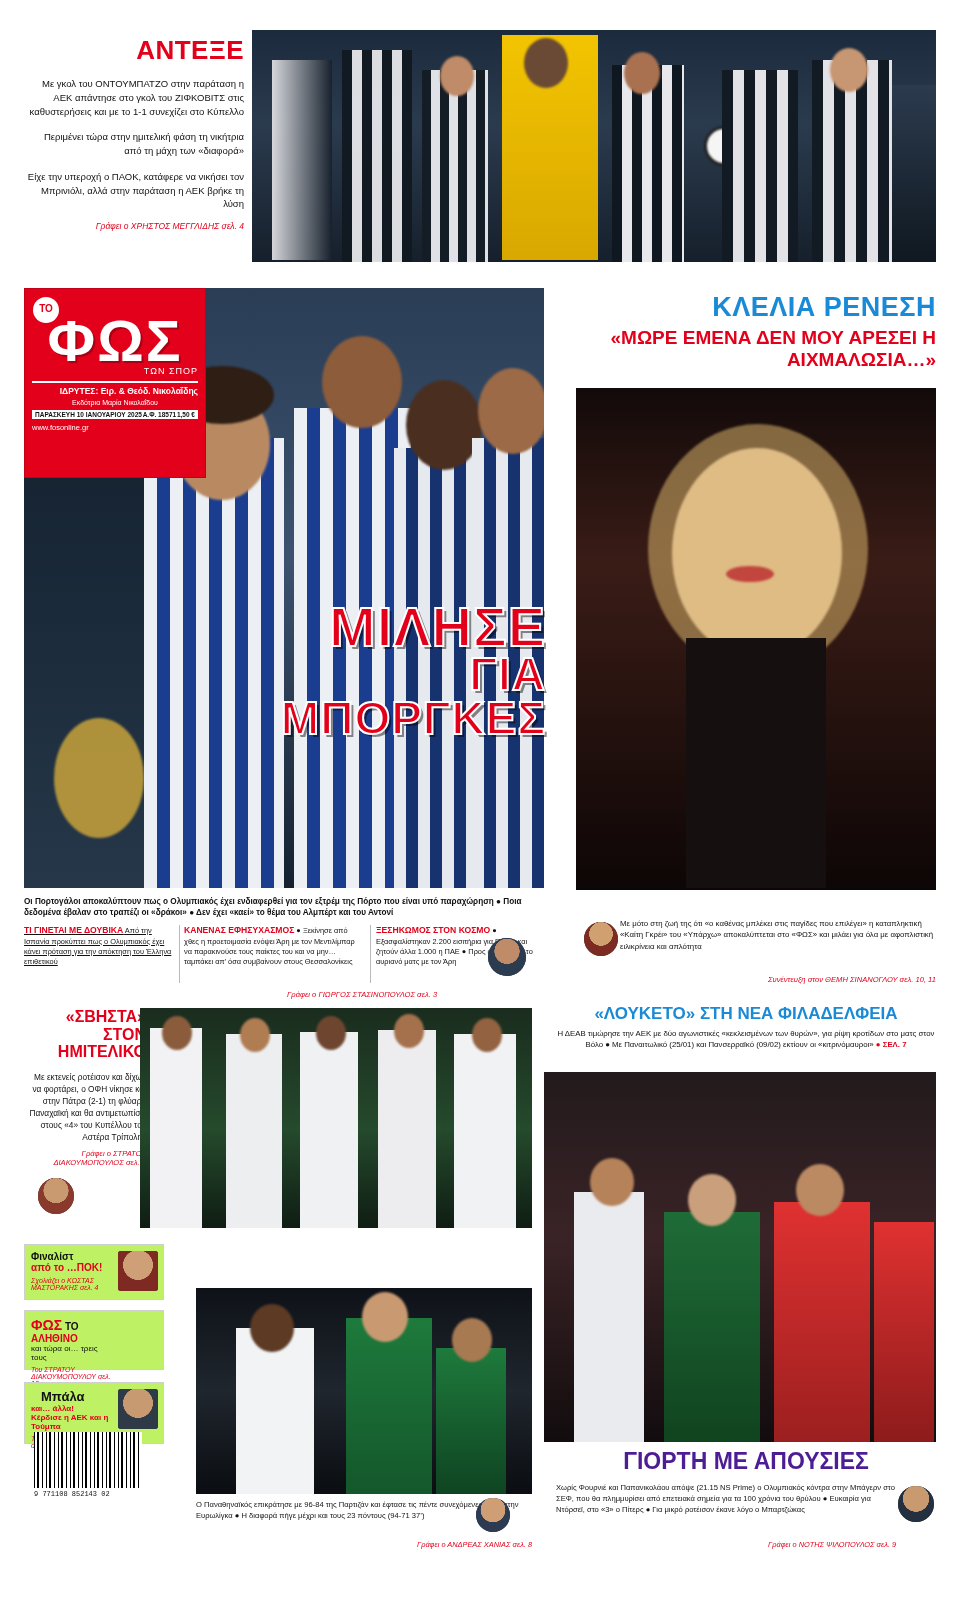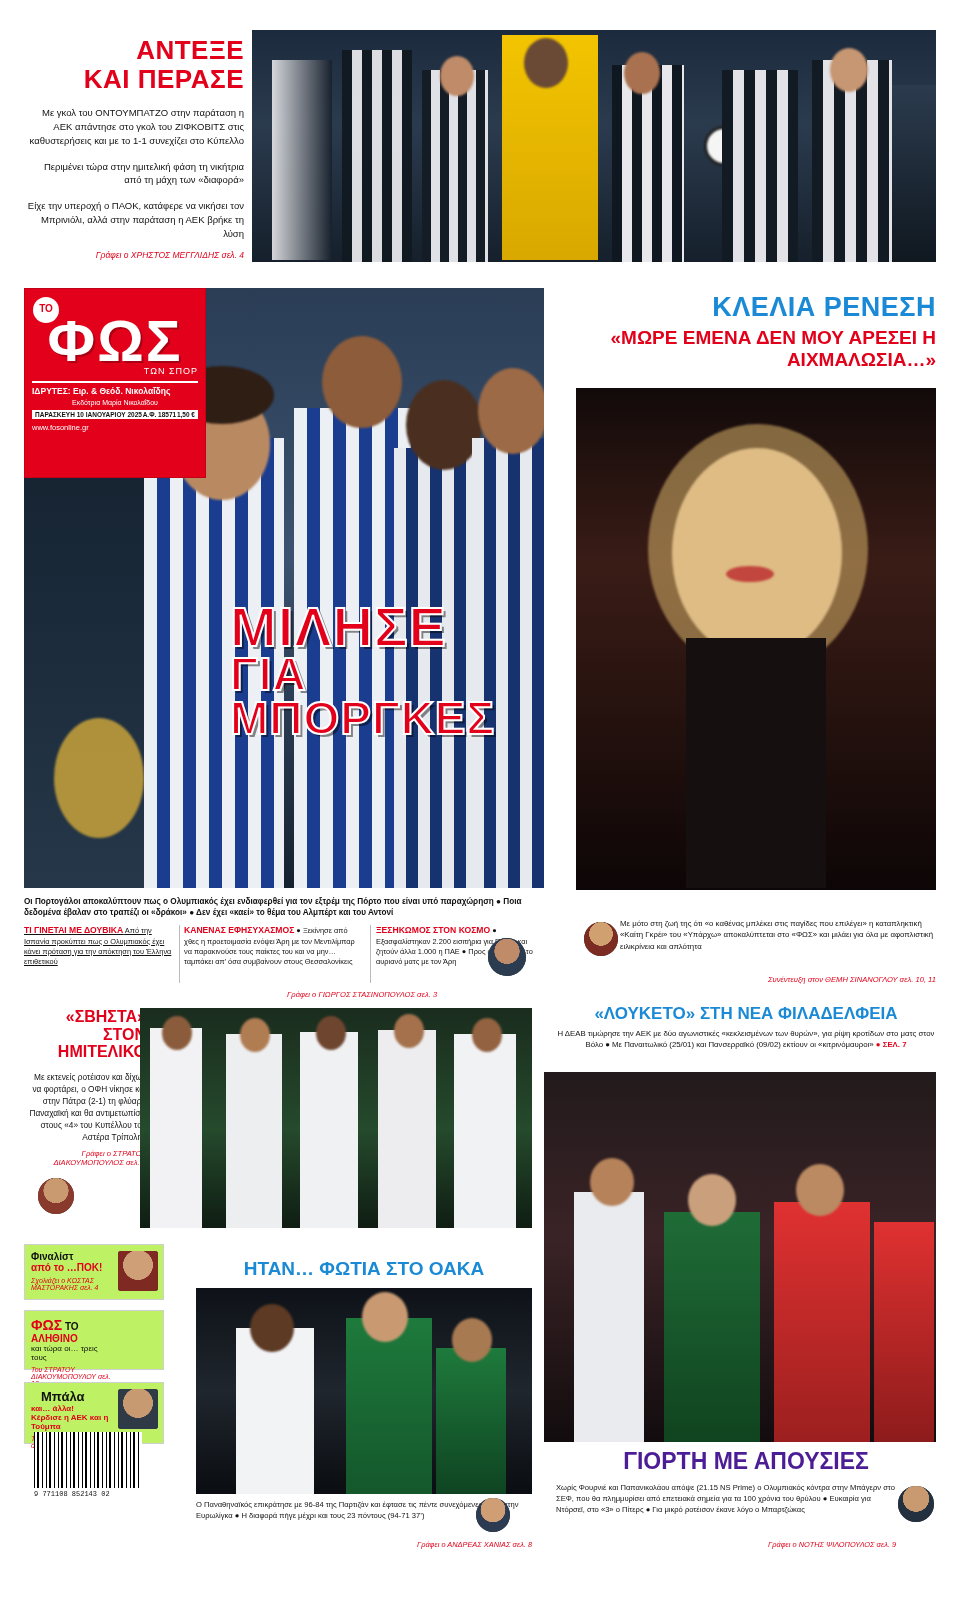--- a/index.html
+++ b/index.html
@@ -41,31 +41,31 @@
     position:absolute; left:8px; top:8px; width:26px; height:26px; text-align:center;
     padding-top:6px;
   }
   #masthead .mh-fos {
     font-size:58px; font-weight:bold; letter-spacing:2px; line-height:1;
     text-align:center; margin-top:18px;
     text-shadow:2px 2px 0 rgba(0,0,0,.25);
   }
   #masthead .mh-sub { text-align:right; font-size:9px; letter-spacing:1px; margin-top:-4px; }
   #masthead .mh-line { height:2px; background:#fff; margin:5px 0 3px; }
-  #masthead .mh-founders { font-size:8.5px; text-align:left; font-weight:bold;}
+  #masthead .mh-founders { font-size:8.5px; text-align:right; font-weight:bold;}
   #masthead .mh-pub { font-size:7px; text-align:center; margin-top:3px; }
   #masthead .mh-dateline {
     margin-top:4px; background:#fff; color:#111; font-size:6.5px;
     display:flex; justify-content:space-between; padding:1px 3px; font-weight:bold;
   }
   #masthead .mh-site { font-size:7.5px; margin-top:4px; text-align:left; }
 
   
   #main-photo { left:24px; top:288px; width:520px; height:600px; }
-  #main-title { position:absolute; left:230px; top:600px; width:316px; text-align:left; }
+  #main-title { position:absolute; left:230px; top:600px; width:316px; text-align:right; }
   #main-title .l {
     font-size:56px; font-weight:bold; color:#e2001a; line-height:0.95;
     -webkit-text-stroke:2px #fff; letter-spacing:1px;
     text-shadow:3px 3px 0 rgba(0,0,0,.45);
   }
   #main-title .l2 { font-size:46px; }
   #main-caption {
     position:absolute; left:24px; top:896px; width:520px;
     font-size:8.2px; line-height:1.4; color:#111; font-weight:bold;
   }
@@ -161,21 +161,20 @@
     <div class="blob" style="left:372px;top:22px;width:36px;height:42px;background:#a9714f;"></div>
     <div class="blob" style="left:452px;top:96px;width:40px;height:40px;background:#f5f5f5;border:3px solid #222;"></div>
     <div class="band" style="left:470px;top:40px;width:76px;height:192px;background:repeating-linear-gradient(90deg,#121a24 0 11px,#e2e2e7 11px 22px);"></div>
     <div class="band" style="left:560px;top:30px;width:80px;height:202px;background:repeating-linear-gradient(90deg,#121a24 0 11px,#e2e2e7 11px 22px);"></div>
     <div class="blob" style="left:578px;top:18px;width:38px;height:44px;background:#c79672;"></div>
     <div class="band" style="left:640px;top:55px;width:44px;height:177px;background:linear-gradient(180deg,#2b3b4e,#101820);"></div>
   </div>
 
   <div id="top-headline">
     <div class="hl">ΑΝΤΕΞΕ</div>
-    <div class="hl">ΚΑΙ ΠΕΡΑΣΕ</div>
     <p>Με γκολ του ΟΝΤΟΥΜΠΑΤΖΟ στην παράταση η ΑΕΚ απάντησε στο γκολ του ΖΙΦΚΟΒΙΤΣ στις καθυστερήσεις και με το 1-1 συνεχίζει στο Κύπελλο</p>
     <p>Περιμένει τώρα στην ημιτελική φάση τη νικήτρια από τη μάχη των «διαφορά»</p>
     <p>Είχε την υπεροχή ο ΠΑΟΚ, κατάφερε να νικήσει τον Μπρινιόλι, αλλά στην παράταση η ΑΕΚ βρήκε τη λύση</p>
     <div class="byline">Γράφει ο ΧΡΗΣΤΟΣ ΜΕΓΓΛΙΔΗΣ σελ. 4</div>
   </div>
 
   <div class="photo" id="main-photo">
     <div class="ph-grad" style="background:linear-gradient(180deg,#2a3d55 0%,#3c5270 45%,#15212f 100%);"></div>
     <div class="band" style="left:0;top:0;width:120px;height:600px;background:linear-gradient(180deg,#0f1b28,#253749);"></div>
     <div class="blob" style="left:30px;top:430px;width:90px;height:120px;background:#c8a33a;opacity:.85;"></div>
@@ -300,21 +299,20 @@
       <div class="cb-l1" style="font-size:13px;padding-left:10px;">Μπάλα</div>
       <div class="cb-l2" style="font-size:8px;">και… άλλα!</div>
       <div class="cb-l1" style="font-weight:bold;font-size:8px;color:#e2001a;">Κέρδισε η ΑΕΚ και η Τούμπα</div>
       <div class="cb-by">Του ΧΡΗΣΤΟΥ ΜΕΓΓΛΙΔΗ σελ. 12</div>
     </div>
     <div class="cb-face photo">
       <div class="ph-grad" style="background:radial-gradient(circle at 50% 35%,#c79a72 0 45%,#2f3a47 46% 100%);"></div>
     </div>
   </div>
 
-  <div id="oaka-title">ΗΤΑΝ… ΦΩΤΙΑ ΣΤΟ ΟΑΚΑ</div>
   <div class="photo" id="oaka-photo">
     <div class="ph-grad" style="background:linear-gradient(180deg,#0e1218 0%,#20262e 50%,#0a0d11 100%);"></div>
     <div class="band" style="left:40px;top:40px;width:78px;height:166px;background:#f2f3f5;"></div>
     <div class="blob" style="left:54px;top:16px;width:44px;height:48px;background:#5d3a24;"></div>
     <div class="band" style="left:150px;top:30px;width:86px;height:176px;background:linear-gradient(180deg,#1e7a3c,#14572b);"></div>
     <div class="blob" style="left:166px;top:4px;width:46px;height:50px;background:#c99a72;"></div>
     <div class="band" style="left:240px;top:60px;width:70px;height:146px;background:linear-gradient(180deg,#1e7a3c,#0f4422);"></div>
     <div class="blob" style="left:256px;top:30px;width:40px;height:44px;background:#a87a52;"></div>
   </div>
   <div id="oaka-caption">Ο Παναθηναϊκός επικράτησε με 96-84 της Παρτιζάν και έφτασε τις πέντε συνεχόμενες νίκες στην Ευρωλίγκα ● Η διαφορά πήγε μέχρι και τους 23 πόντους (94-71 37’)</div>

